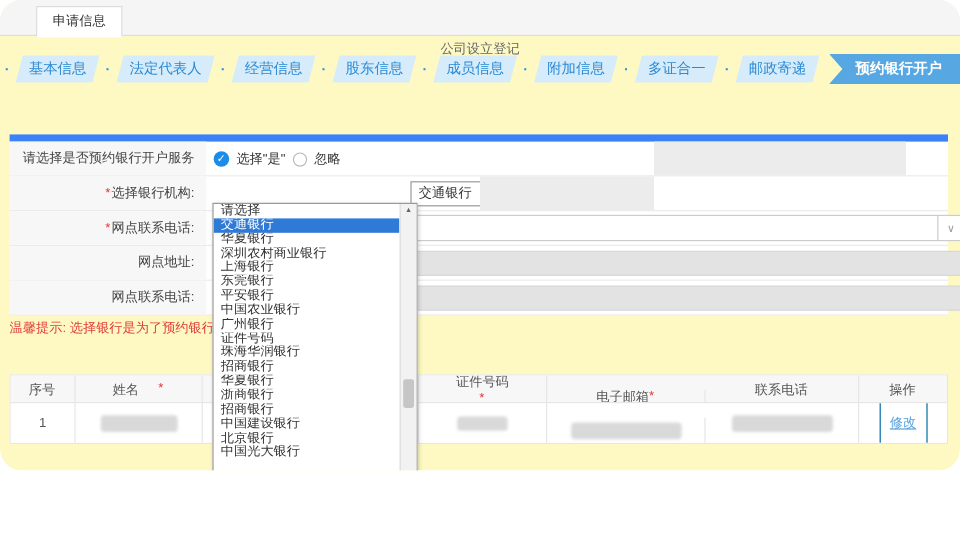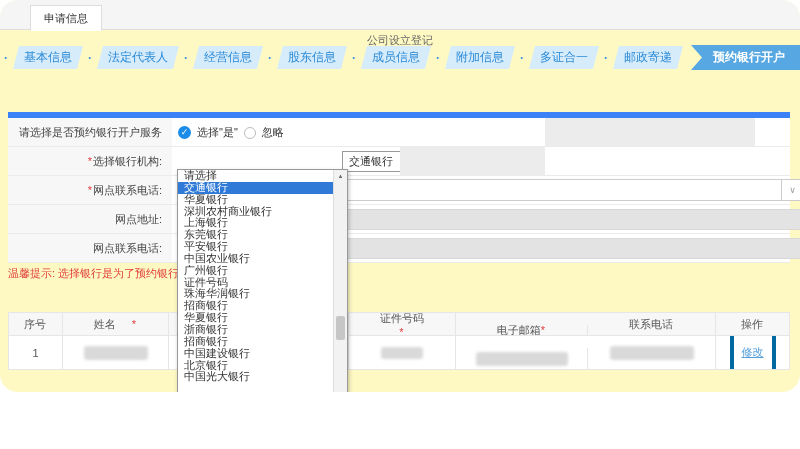--- a/index.html
+++ b/index.html
@@ -52,21 +52,21 @@
   
   .dtable { position:absolute; left:8px; top:312px; width:782px; border:1px solid #e6e6e6; background:#fff; }
   .trow { display:flex; }
   .thead { height:22px; background:#f7f7f7; }
   .tdata { height:34px; border-top:1px solid #e6e6e6; background:#fff; }
   .tc { border-right:1px solid #e6e6e6; display:flex; align-items:center; justify-content:center; font-size:11px; color:#555; overflow:hidden; }
   .tc:last-child { border-right:none; }
   .c0{width:54px;} .c1{width:106px;gap:16px;} .c2{width:180px;} .c3{width:107px;flex-direction:column;} .c4{width:132px;margin-top:12px;} .c5{width:128px;} .c6{width:73px;}
   .blob { background:#d9d9d9; border-radius:3px; filter:blur(1.5px); }
   .blob-name{width:64px;height:14px;} .blob-id{width:42px;height:12px;} .blob-email{width:92px;height:14px;} .blob-phone{width:84px;height:14px;}
-  .modify { border:4px solid #0369a1; color:#56a0dc; background:#fff; font-size:11px; padding:18px 8px; border-radius:2px; cursor:pointer;text-decoration:underline; }
+  .modify { border:1px solid #0369a1; color:#56a0dc; background:#fff; font-size:11px; padding:18px 8px; border-radius:2px; cursor:pointer;text-decoration:underline; }
   
   .actions { position:absolute; left:0; right:0; top:418px; display:flex; justify-content:center; gap:16px; }
   .btn { font-size:12px; color:#fff; border:none; border-radius:3px; padding:5px 14px; cursor:pointer; }
   .btn-prev { background:#f5a125; }
   .btn-next { background:#3eb550; }
 </style>
 </head>
 <body>
 
 <div id="app">

